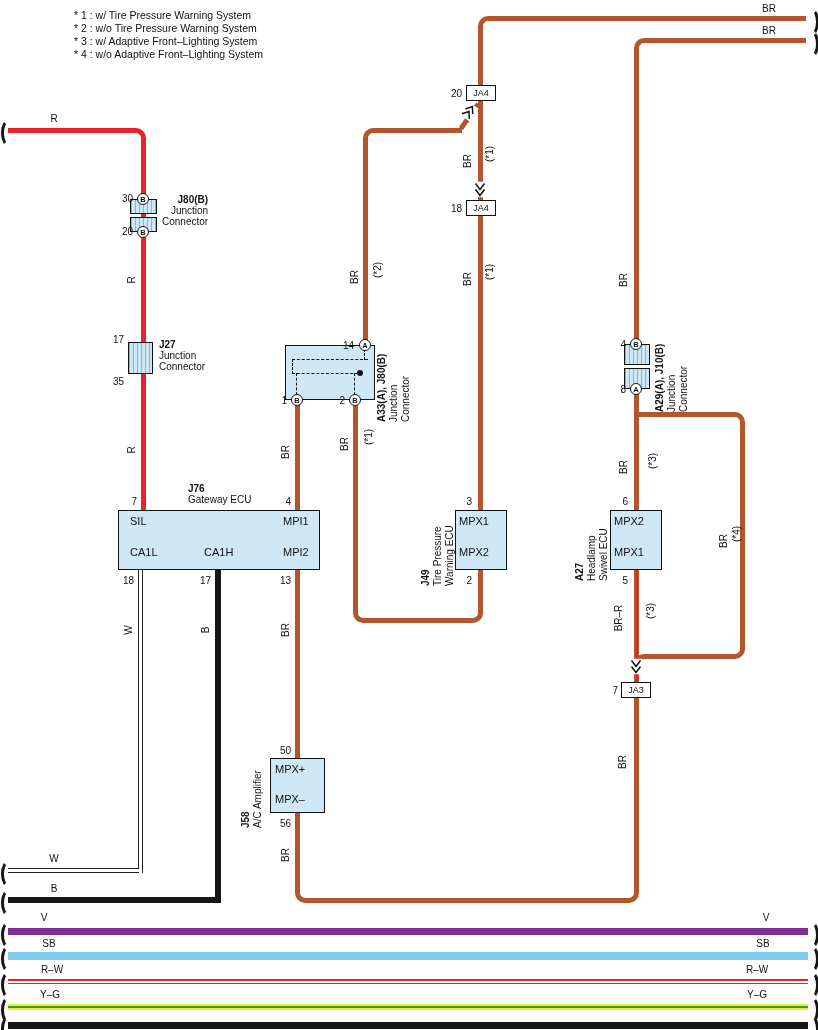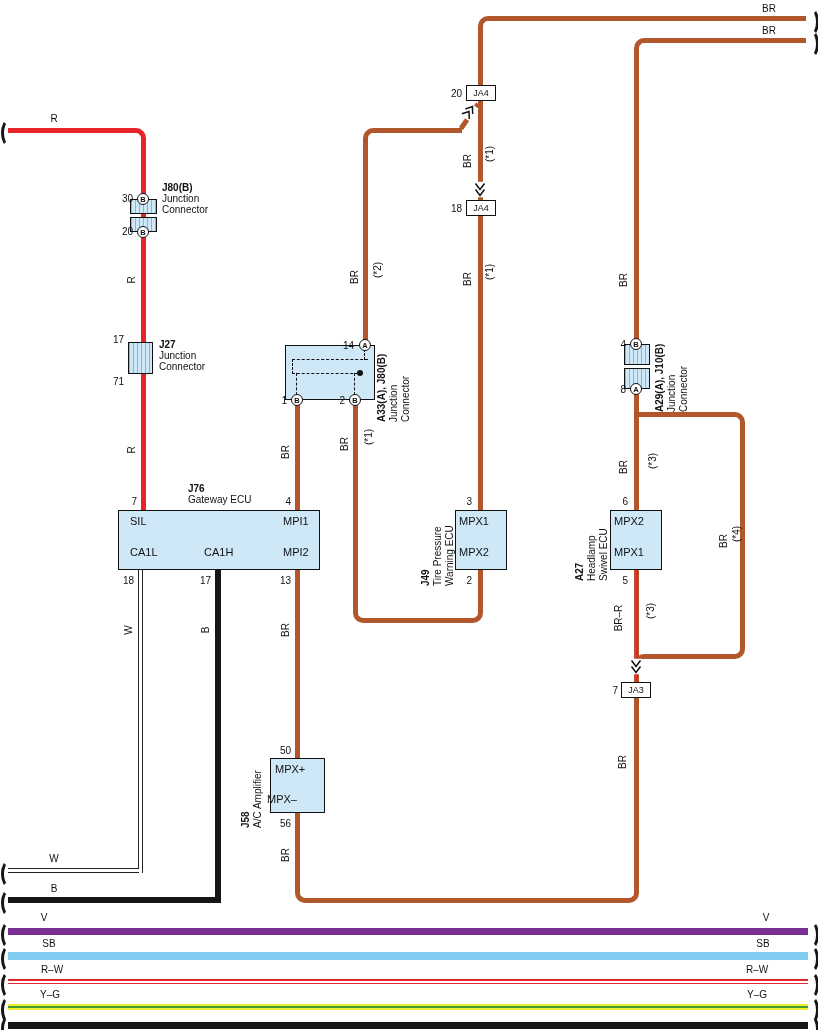--- a/index.html
+++ b/index.html
@@ -32,20 +32,26 @@
   .dash-h{position:absolute;border-top:1.5px dashed #111;}
   .dash-v{position:absolute;border-left:1.5px dashed #111;}
   .arr{position:absolute;}
   .legend div{font-size:10.5px;line-height:13px;}
 </style>
 </head>
 <body>
 
 <div id="canvas">
 
+  <div class="legend" style="position:absolute;left:74px;top:9px;">
+    <div>* 1 : w/ Tire Pressure Warning System</div>
+    <div>* 2 : w/o Tire Pressure Warning System</div>
+    <div>* 3 : w/ Adaptive Front–Lighting System</div>
+    <div>* 4 : w/o Adaptive Front–Lighting System</div>
+  </div>
 
   <div class="w" style="left:8px;top:128px;width:126px;height:5px;background:var(--red);"></div>
   <div class="crn" style="left:134px;top:128px;border-top:5px solid var(--red);border-right:5px solid var(--red);border-top-right-radius:10px;"></div>
   <div class="w" style="left:141px;top:140px;width:5px;height:370px;background:var(--red);"></div>
 
   <div class="w" style="left:138px;top:570px;width:5px;height:303px;background:#fff;border-left:1px solid #222;border-right:1px solid #222;box-sizing:border-box;"></div>
   <div class="w" style="left:8px;top:868px;width:131px;height:5px;background:#fff;border-top:1px solid #222;border-bottom:1px solid #222;box-sizing:border-box;"></div>
 
   <div class="w" style="left:215px;top:570px;width:6px;height:333px;background:var(--black);"></div>
   <div class="w" style="left:8px;top:897px;width:213px;height:6px;background:var(--black);"></div>
@@ -156,28 +162,28 @@
     </div>
   <div class="circ" style="left:630px;top:338px;">
       <span>B</span>
     </div>
   <div class="circ" style="left:630px;top:383px;">
       <span>A</span>
     </div>
 
   <div class="pin" style="left:109px;width:24px;top:193px;">30</div>
   <div class="pin" style="left:109px;width:24px;top:226px;">20</div>
-  <div class="hblk" style="left:162px;top:182px;">
+  <div class="hblk" style="left:162px;top:194px;text-align:right;">
     <div class="b">J80(B)</div>
     <div>Junction</div>
     <div>Connector</div>
   </div>
 
   <div class="pin" style="left:100px;width:24px;top:334px;">17</div>
-  <div class="pin" style="left:100px;width:24px;top:376px;">71</div>
+  <div class="pin" style="left:100px;width:24px;top:376px;">35</div>
   <div class="hblk" style="left:159px;top:339px;">
     <div class="b">J27</div>
     <div>Junction</div>
     <div>Connector</div>
   </div>
 
   <div class="hblk" style="left:188px;top:483px;">
     <div class="b">J76</div>
     <div>Gateway ECU</div>
   </div>
@@ -225,21 +231,21 @@
   <div class="itxt" style="left:614px;top:547px;">MPX1</div>
   <div class="vblk" style="left:552px;top:523px;width:80px;height:36px;">
     <div class="b">A27</div>
     <div>Headlamp</div>
     <div>Swivel ECU</div>
   </div>
 
   <div class="pin" style="left:267px;width:24px;top:745px;">50</div>
   <div class="pin" style="left:267px;width:24px;top:818px;">56</div>
   <div class="itxt" style="left:275px;top:764px;">MPX+</div>
-  <div class="itxt" style="left:267px;top:794px;">MPX–</div>
+  <div class="itxt" style="left:275px;top:794px;">MPX–</div>
   <div class="vblk" style="left:212px;top:776px;width:80px;height:24px;">
     <div class="b">J58</div>
     <div>A/C Amplifier</div>
   </div>
 
   <div class="pin" style="left:438px;width:24px;top:88px;">20</div>
   <div class="pin" style="left:438px;width:24px;top:203px;">18</div>
   <div class="pin" style="left:594px;width:24px;top:685px;">7</div>
 
   <div class="lab" style="left:54px;top:118px;">R</div>

